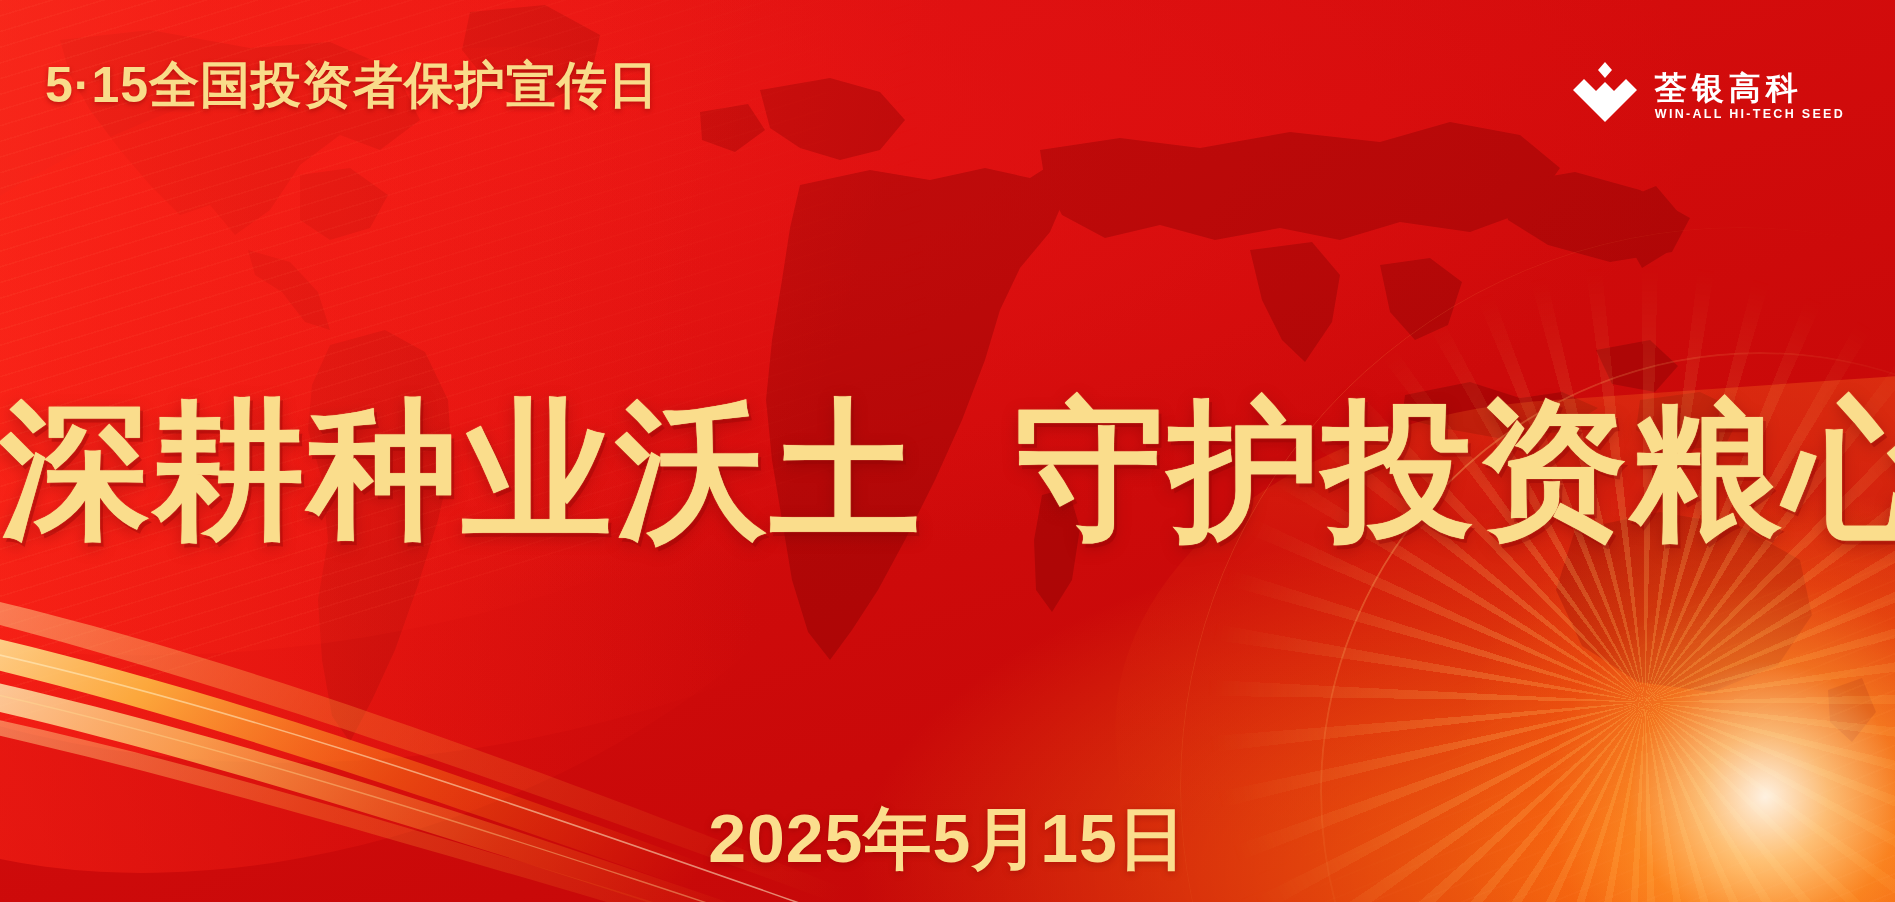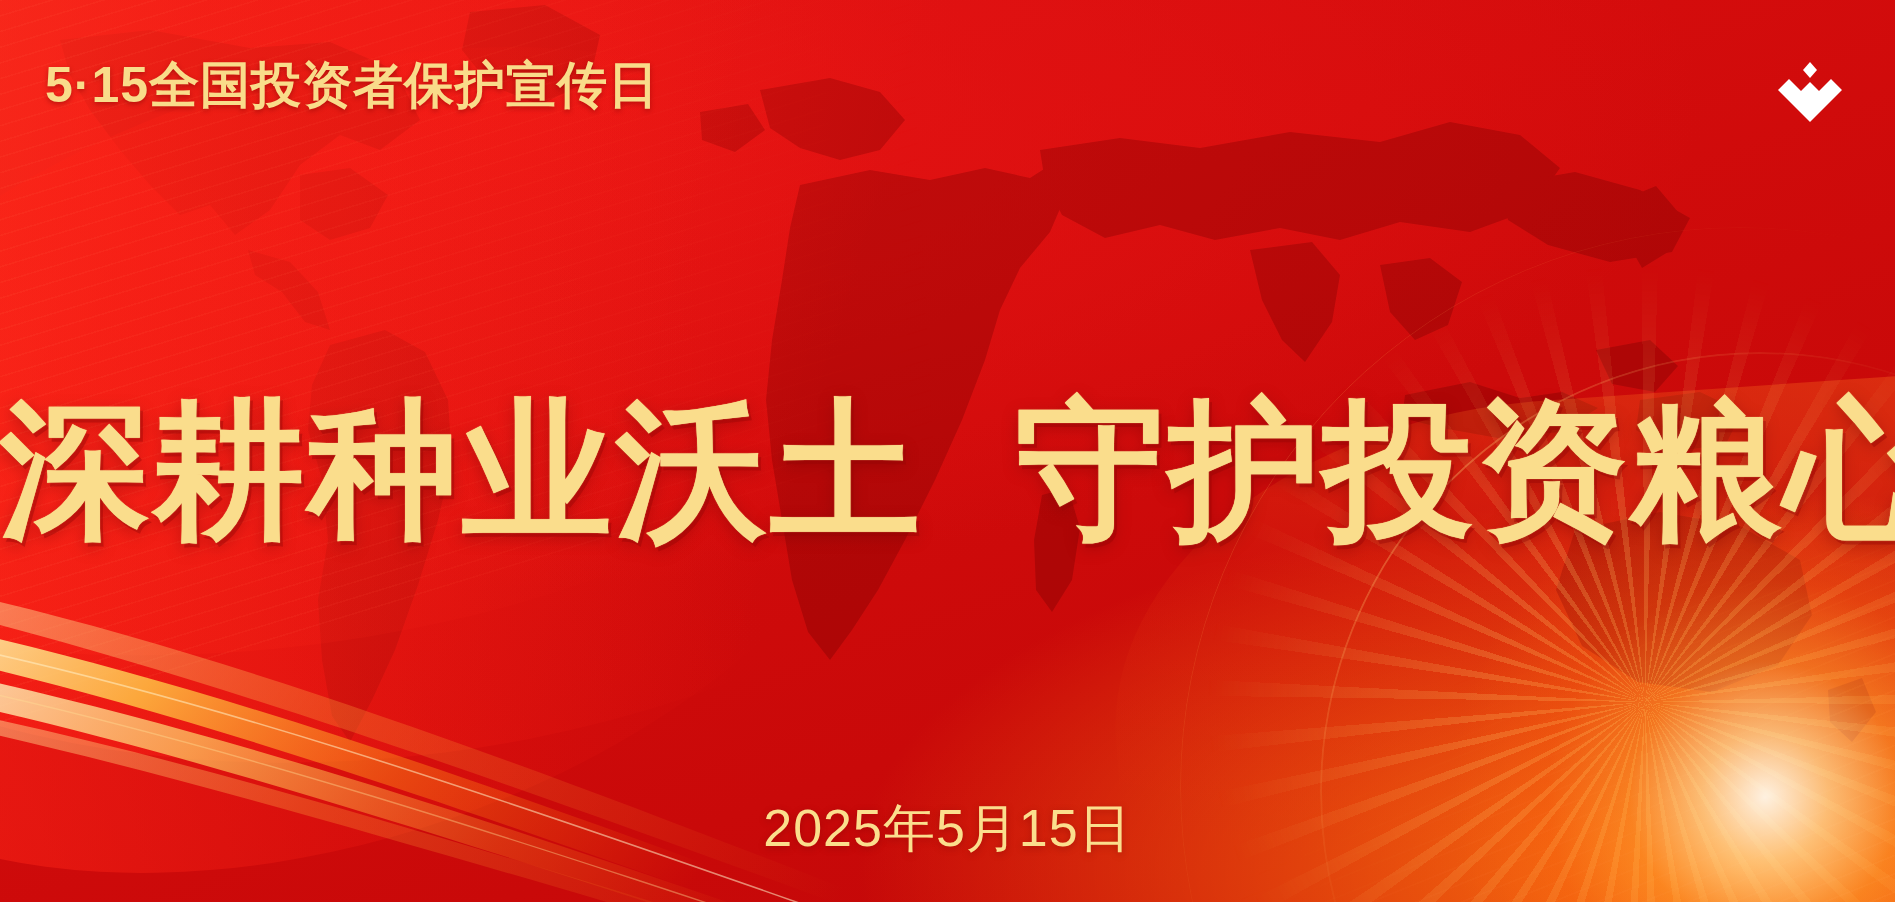--- a/index.html
+++ b/index.html
@@ -199,22 +199,22 @@
        0 0 1px #FADD8C,
        3px 4px 0 rgba(150,6,6,.40),
        0 5px 16px rgba(110,0,0,.35);
   }
 
   
   .date-line {
     position:absolute;
     left:0; right:0; top:794px;
     text-align:center;
-    font-size:52px;
-    font-weight:normal;
+    font-size:68px;
+    font-weight:bold;
     letter-spacing:1px;
     color:#FBDE8D;
     text-shadow:0 2px 7px rgba(120,0,0,.40);
     z-index:30;
   }
 </style>
 </head>
 <body>
 
 <div id="poster">
@@ -312,20 +312,24 @@
         <g fill="#ffffff">
 
           <path d="M35,2 L42,10 L35,18 L28,10 Z"></path>
 
           <path d="M35,22 L46,33 L35,44 L24,33 Z"></path>
 
           <path d="M3,30 L14,19 L35,40 L56,19 L67,30 L35,62 Z"></path>
         </g>
       </svg>
     </div>
+    <div class="logo-text">
+      <div class="logo-cn">荃银高科</div>
+      <div class="logo-en">WIN-ALL HI-TECH SEED</div>
+    </div>
   </div>
 
   <div class="main-title">
     <span class="tline">深耕种业沃土  守护投资粮心</span>
   </div>
 
   <div class="date-line">2025年5月15日</div>
 
 </div>
 

